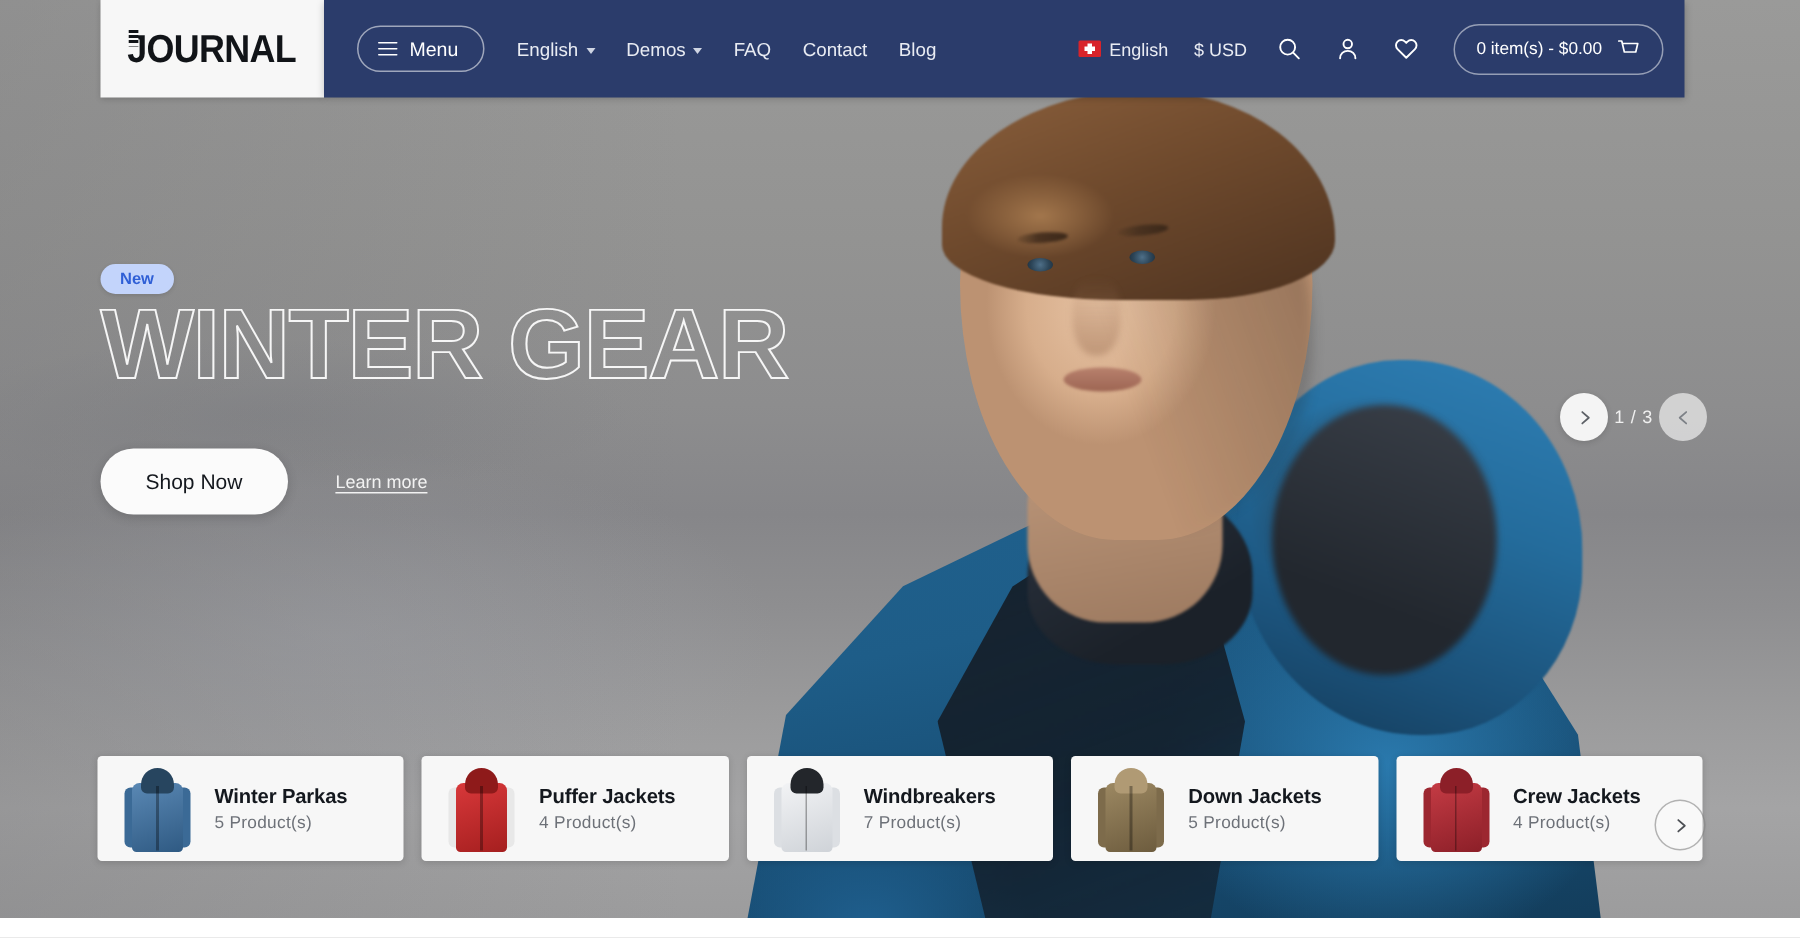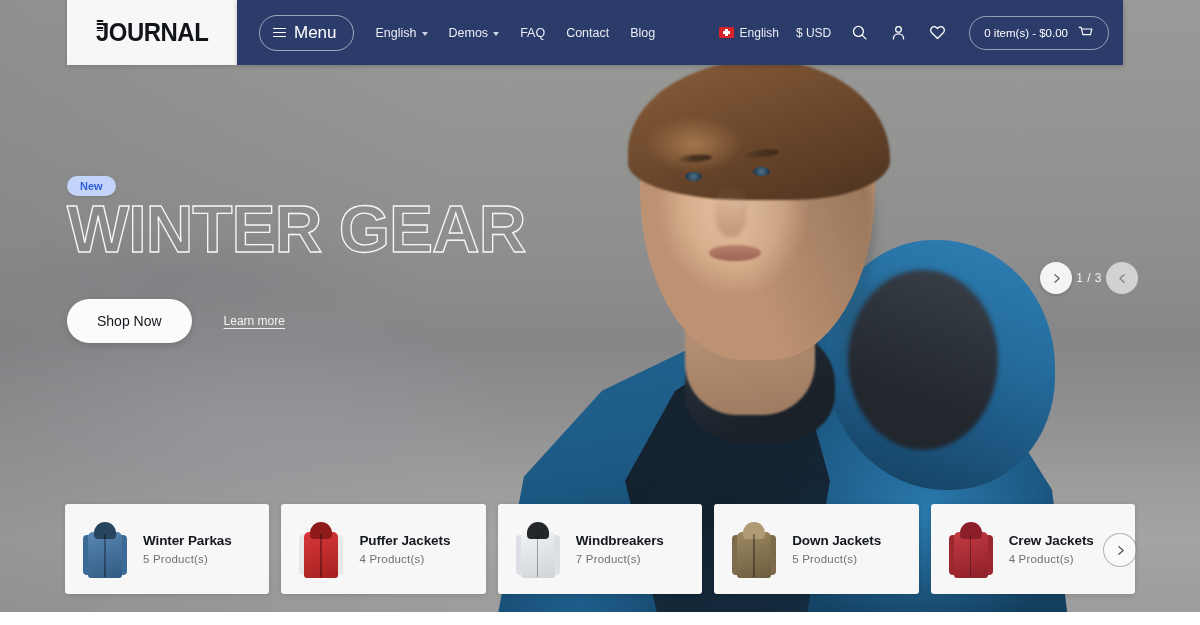--- a/index.html
+++ b/index.html
@@ -169,21 +169,21 @@
 
   
   .header {
     position: absolute;
     left: 67px; top: 0;
     width: 1056px; height: 65px;
     display: flex; align-items: stretch;
     z-index: 40;
   }
   .logo-box {
-    width: 170px;
+    width: 149px;
     background: #f7f7f7;
     display: flex; align-items: center; justify-content: center;
     box-shadow: 0 1px 4px rgba(0,0,0,.18);
   }
   .logo-text {
     font-family: "Liberation Sans Narrow", "Liberation Sans", sans-serif;
     font-weight: 700;
     font-size: 26px;
     letter-spacing: -0.5px;
     color: #111418;
@@ -203,21 +203,21 @@
     display: flex; align-items: center;
     padding: 0 14px 0 22px;
     box-shadow: 0 1px 5px rgba(0,0,0,.22);
   }
   .menu-pill {
     display: flex; align-items: center; gap: 8px;
     border: 1px solid rgba(255,255,255,.55);
     border-radius: 18px;
     padding: 7px 16px 7px 13px;
     color: #fff;
-    font-size: 17px;
+    font-size: 13px;
   }
   .burger { display: flex; flex-direction: column; gap: 2.5px; }
   .burger i { display: block; width: 13px; height: 1.4px; background: #fff; border-radius: 1px; }
   .nav-links { display: flex; align-items: center; gap: 21px; margin-left: 22px; }
   .nav-link {
     color: #e9ecf3;
     font-size: 12.5px;
     display: flex; align-items: center; gap: 5px;
     white-space: nowrap;
   }
@@ -348,21 +348,21 @@
   
   .cards {
     position: absolute;
     left: 65px; top: 504px;
     width: 1070px;
     display: flex; gap: 12px;
     z-index: 30;
   }
   .card {
     flex: 1 1 0;
-    height: 90px;
+    height: 70px;
     background: #f7f7f7;
     border-radius: 3px;
     display: flex; align-items: center;
     padding: 0 10px;
     box-shadow: 0 1px 5px rgba(0,0,0,.14);
     overflow: hidden;
   }
   .card-thumb {
     width: 60px; height: 74px;
     flex: none;

